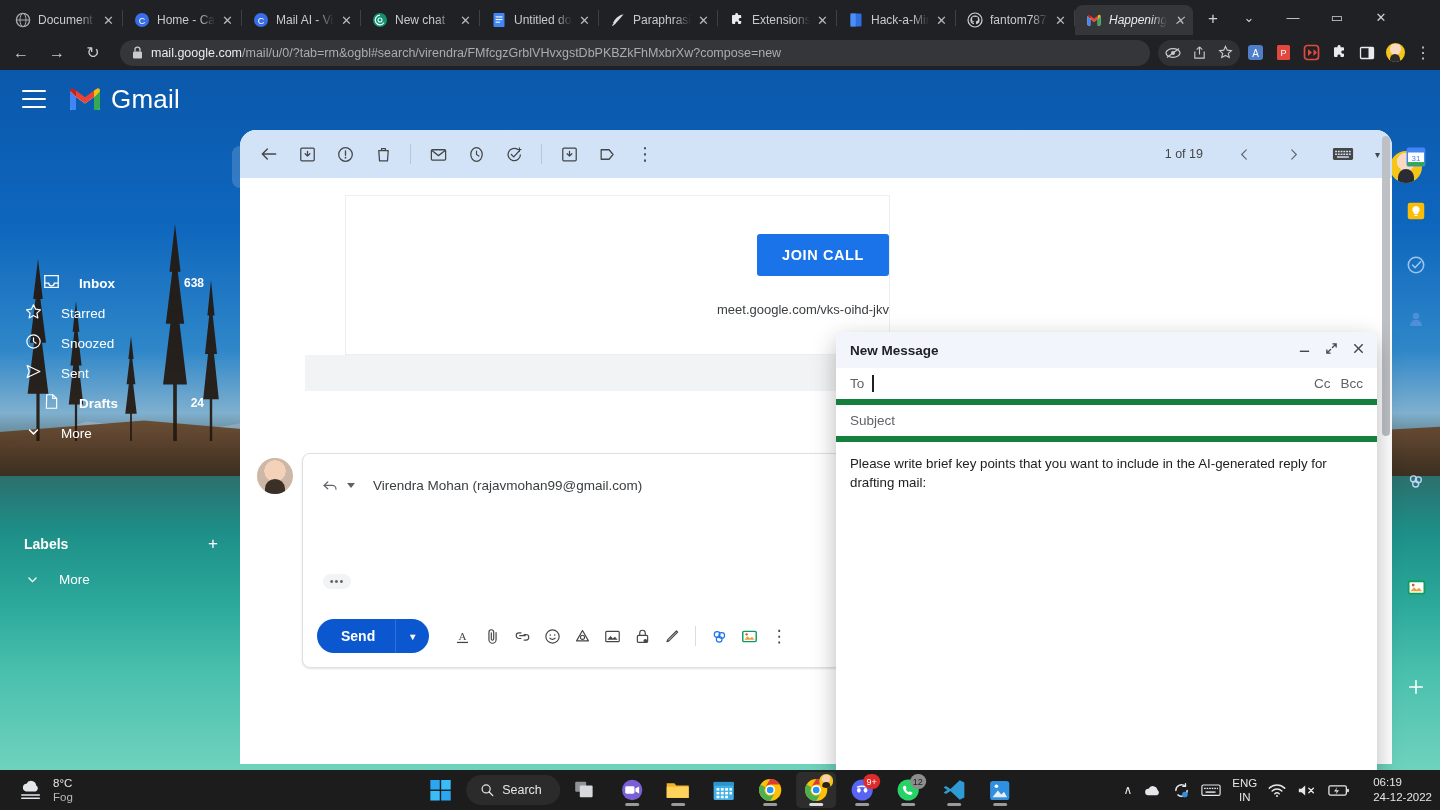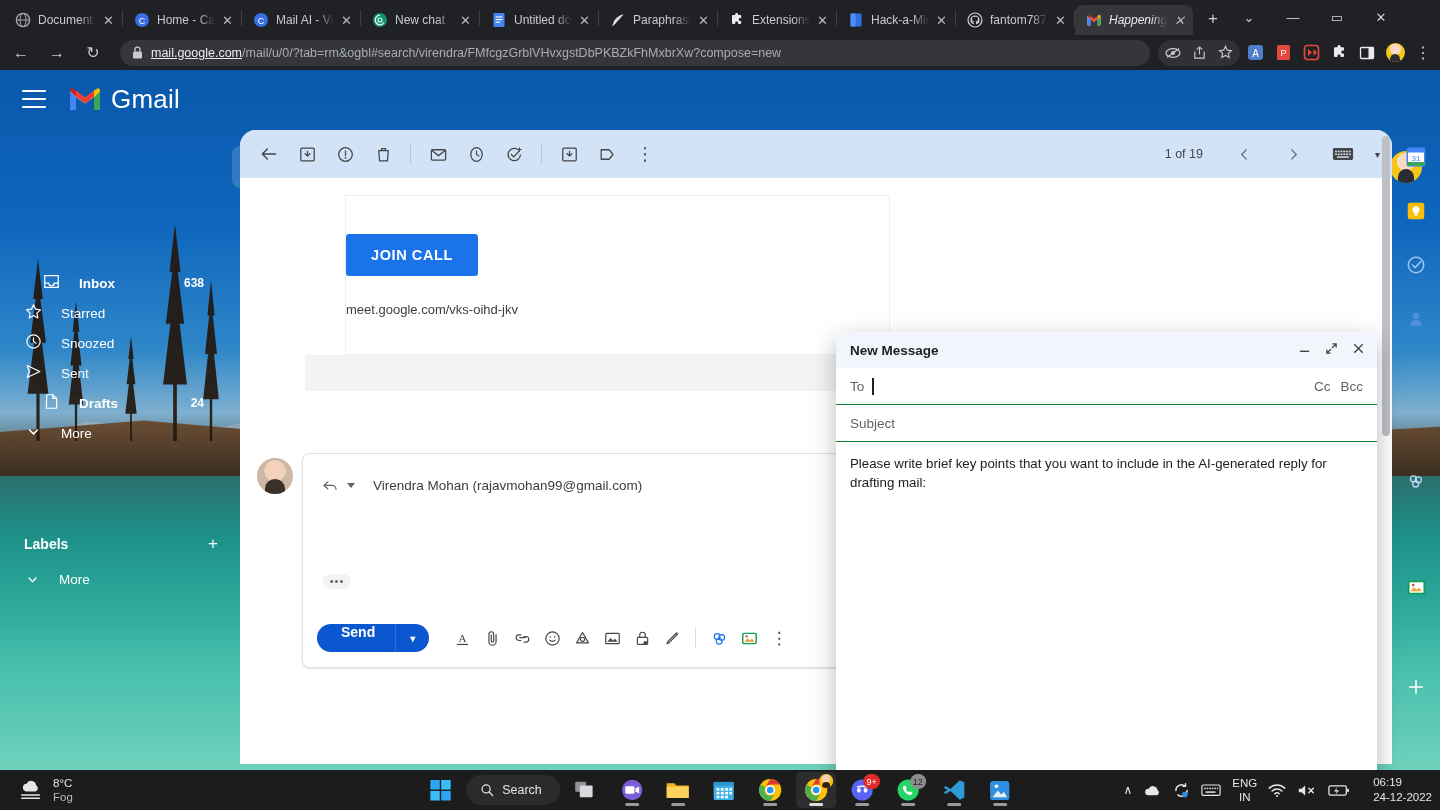--- a/index.html
+++ b/index.html
@@ -52,21 +52,21 @@
   }
   .nav-ic {
     width: 30px; height: 30px; margin-left: 6px; color: #c8cacd;
     display: flex; align-items: center; justify-content: center; font-size: 16px;
   }
   .urlbar {
     flex: 1; height: 26px; margin: 0 8px 0 12px; border-radius: 13px;
     background: #35363a; display: flex; align-items: center; padding: 0 12px;
     color: #a9acb0; font-size: 12.5px; gap: 8px; overflow: hidden;
   }
-  .urlbar .url-strong { color: #e8eaed; text-decoration: underline; }
+  .urlbar .url-strong { color: #e8eaed; }
   .ext-tray { display: flex; align-items: center; gap: 2px; padding-right: 4px; }
   .ext-ic {
     width: 26px; height: 26px; display: flex; align-items: center; justify-content: center;
     color: #c8cacd; font-size: 13px;
   }
   .pill-ic { display: flex; align-items: center; background: #303134; border-radius: 13px; height: 26px; padding: 0 2px; }
 
   
   .gmail {
     position: absolute; left: 0; top: 70px; width: 1440px; height: 700px;
@@ -158,21 +158,21 @@
   .tb-ic { width: 34px; height: 34px; display: flex; align-items: center; justify-content: center; color: #444746; }
   .tb-sep { width: 1px; height: 20px; background: #b6c7db; margin: 0 6px; }
   .tb-right { margin-left: auto; display: flex; align-items: center; gap: 15px; color: #444746; font-size: 12.5px; text-align: center; }
   .tb-right .pager { margin-right: 10px; }
 
   .mail-body { position: relative; height: calc(100% - 48px); background: #fff; }
 
   .meet-card {
     position: absolute; left: 105px; top: 17px; width: 545px; height: 160px;
     background: #fff; border: 1px solid #eceff1;
-    display: flex; flex-direction: column; align-items: flex-start; justify-content: center; gap: 26px;
+    display: flex; flex-direction: column; align-items: flex-end; justify-content: center; gap: 26px;
   }
   .join-call {
     background: #1a73e8; color: #fff; font-size: 14.5px; font-weight: bold; letter-spacing: .6px;
     padding: 13px 25px; border-radius: 3px; border: none;
   }
   .meet-link { color: #3c4043; font-size: 13px; }
   .meet-grayband { position: absolute; left: 65px; top: 177px; width: 625px; height: 36px; background: #f1f3f4; }
 
   .reply-box {
     position: absolute; left: 62px; top: 275px; width: 540px; height: 215px;
@@ -190,41 +190,41 @@
   }
   .reply-head { display: flex; align-items: center; gap: 8px; padding: 22px 0 0 18px; color: #3c4043; font-size: 13.5px; }
   .caret-dn { width: 0; height: 0; border-left: 4px solid transparent; border-right: 4px solid transparent; border-top: 5px solid #5f6368; }
   .dots-chip {
     position: absolute; left: 20px; top: 120px; width: 28px; height: 15px; border-radius: 8px;
     background: #f1f3f4; display: flex; align-items: center; justify-content: center;
     color: #5f6368; font-size: 11px; letter-spacing: 1px; line-height: 1;
   }
   .compose-footer { position: absolute; left: 14px; bottom: 14px; right: 14px; display: flex; align-items: center; gap: 0; }
   .send-btn {
-    height: 28px; background: #0b57d0; border-radius: 18px; display: flex; 
+    height: 34px; background: #0b57d0; border-radius: 18px; display: flex; align-items: center;
     color: #fff; font-size: 14px; font-weight: bold; overflow: hidden;
   }
   .send-btn .send-label { padding: 0 20px 0 24px; }
   .send-btn .send-caret { width: 34px; height: 100%; display: flex; align-items: center; justify-content: center; border-left: 1px solid #2f6fd8; }
   .fmt-ic { width: 30px; height: 30px; display: flex; align-items: center; justify-content: center; color: #444746; }
   .fmt-sep { width: 1px; height: 20px; background: #dadce0; margin: 0 8px; }
 
   
   .compose-win {
     position: absolute; left: 836px; top: 262px; width: 541px; height: 500px;
     background: #fff; border-radius: 8px 8px 0 0;
     box-shadow: 0 8px 24px rgba(0,0,0,.28); z-index: 40; display: flex; flex-direction: column;
   }
   .cw-head {
     height: 36px; background: #f2f6fc; border-radius: 8px 8px 0 0;
     display: flex; align-items: center; padding: 0 12px 0 14px;
     color: #202124; font-size: 13.5px; font-weight: bold;
   }
   .cw-head .cw-ctrls { margin-left: auto; display: flex; align-items: center; gap: 14px; color: #444746; font-size: 13px; }
-  .cw-row { height: 37px; display: flex; align-items: center; padding: 0 14px; border-bottom: 1px solid #15803d; font-size: 13.5px; }
+  .cw-row { height: 37px; display: flex; align-items: center; padding: 0 14px; border-bottom: 6px solid #15803d; font-size: 13.5px; }
   .cw-row .lbl { color: #5f6368; margin-right: 8px; }
   .cw-caret { width: 1.5px; height: 17px; background: #202124; }
   .cw-ccbcc { margin-left: auto; color: #5f6368; display: flex; gap: 10px; }
   .cw-subject { color: #5f6368; }
   .cw-body { flex: 1; padding: 12px 14px; font-size: 13.3px; color: #202124; line-height: 1.45; }
 
   
   .sidepanel { position: absolute; right: 0; top: 60px; width: 48px; bottom: 6px; display: flex; flex-direction: column; align-items: center; gap: 0; }
   .sp-ic { width: 48px; height: 54px; display: flex; align-items: center; justify-content: center; }
 

